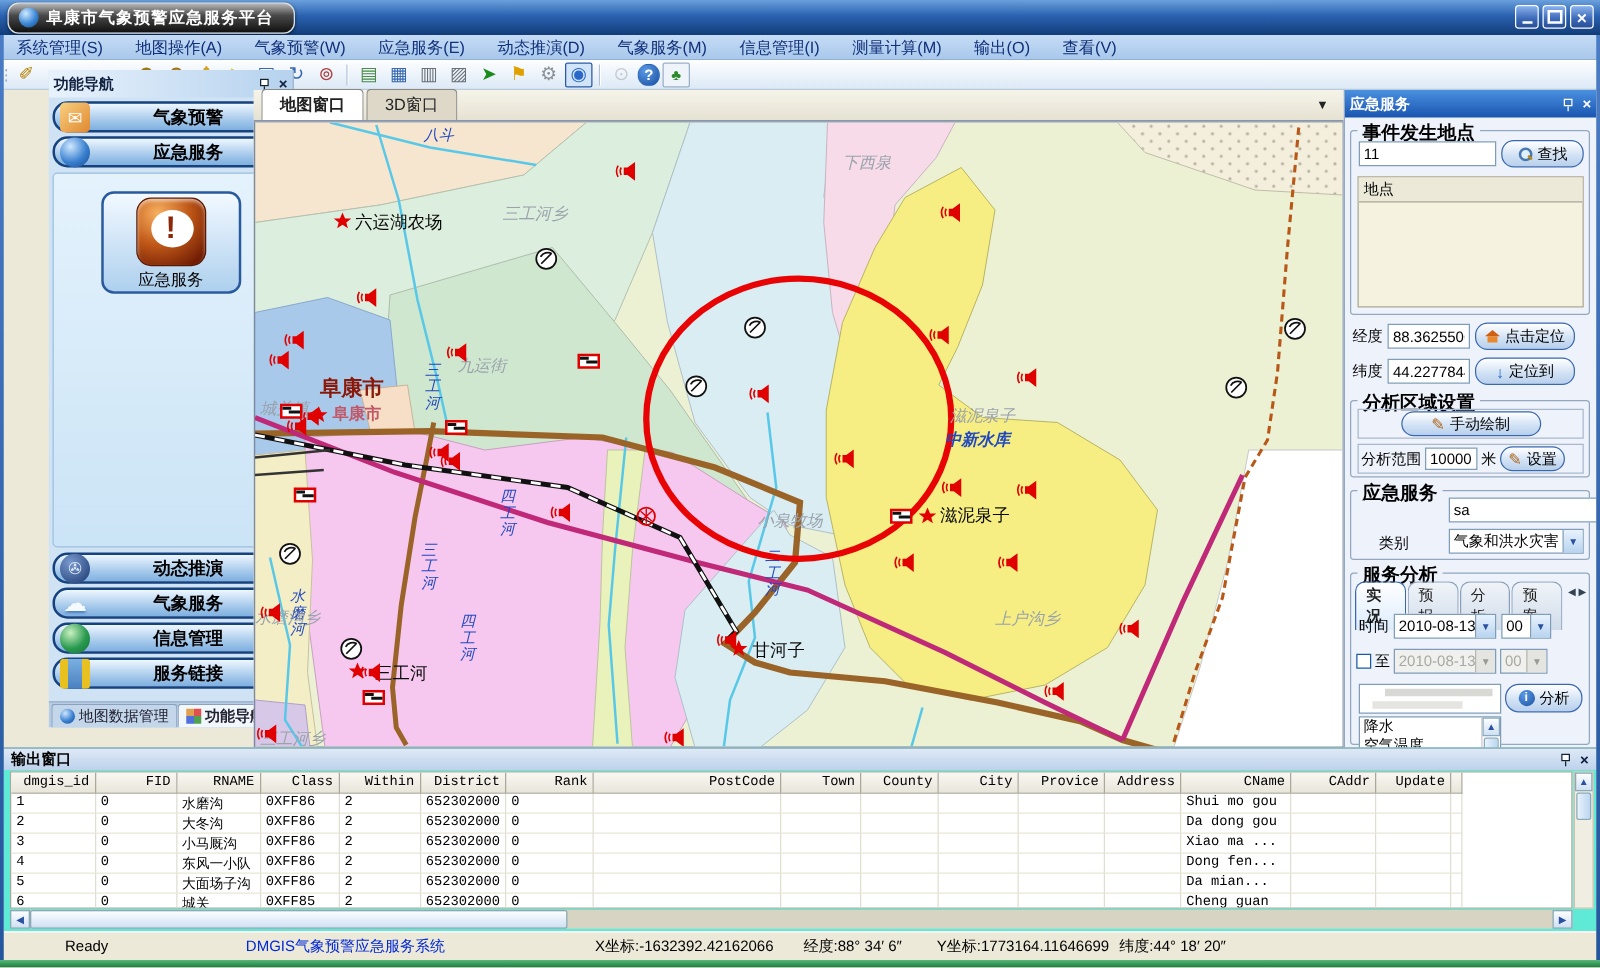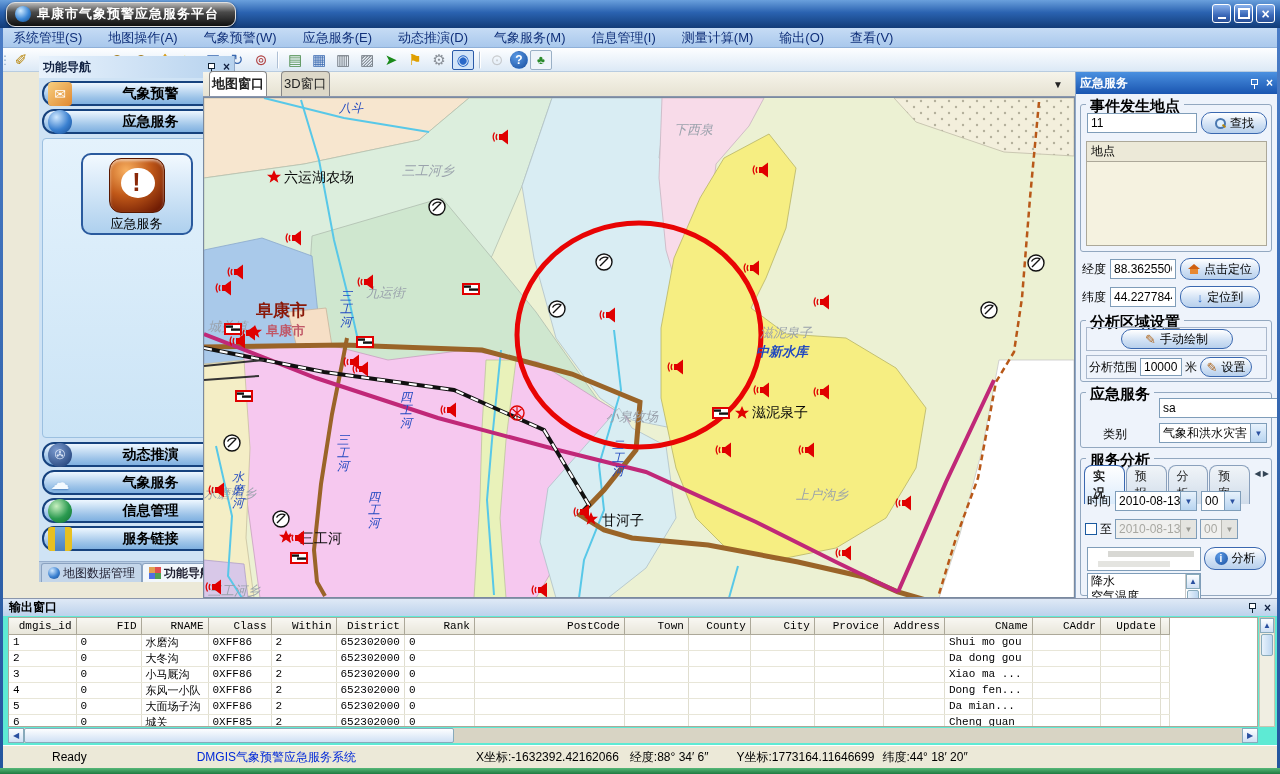--- a/index.html
+++ b/index.html
@@ -99,22 +99,22 @@
   .left-tab{display:flex;align-items:center;gap:3px;font-size:12px;color:#223;padding:2px 6px;
     border:1px solid #8aa2c0;border-bottom:none;border-radius:3px 3px 0 0;background:#c4d6ea;height:19px;}
   .left-tab.active{background:#f2f7fc;font-weight:bold;}
   .tab-icon{width:12px;height:12px;display:inline-block;}
   .map-globe-icon{border-radius:50%;background:radial-gradient(circle at 35% 30%,#cfe8ff,#3a80d0 55%,#174a90);}
   .nav-grid-icon{background:conic-gradient(#e05050 0 25%,#50a050 25% 50%,#5070e0 50% 75%,#e0a050 75%);}
   
   .map-panel{position:absolute;left:203px;top:72px;width:872px;height:526px;background:#ece9d8;}
   .map-tabs{height:25px;display:flex;align-items:flex-end;background:linear-gradient(#f6f4ea,#e6e2d2);
     border-bottom:1px solid #8a96ac;padding-left:6px;position:relative;}
-  .map-tab{padding:3px 2px;font-size:13px;border:1px solid #888;border-bottom:none;
-    border-radius:4px 4px 0 0;background:#ddd8c8;margin-right:14px;color:#222;}
+  .map-tab{padding:3px 14px;font-size:13px;border:1px solid #888;border-bottom:none;
+    border-radius:4px 4px 0 0;background:#ddd8c8;margin-right:2px;color:#222;}
   .map-tab.active{background:#fff;font-weight:bold;}
   .map-tab-drop{position:absolute;right:12px;top:7px;font-size:10px;color:#222;}
   .map-canvas{position:absolute;left:0;top:25px;width:872px;height:501px;border:1px solid #7a8aa0;background:#fff;overflow:hidden;}
   .ml-area{fill:#9aa2ac;font-style:italic;font-size:13px;}
   .ml-place{fill:#0a0a0a;font-size:14px;}
   .ml-city{fill:#8a1808;font-size:17px;font-weight:bold;}
   .ml-city2{fill:#c05868;font-size:13px;font-weight:bold;}
   .ml-river,.ml-river-v{fill:#2048c0;font-style:italic;font-size:12px;}
   .ml-lake{fill:#2048c0;font-size:13px;font-weight:bold;font-style:italic;}
   
@@ -170,21 +170,21 @@
   .vthumb{height:22px;margin:1px;background:linear-gradient(90deg,#e8f2fc,#bcd6f0);border:1px solid #8ab;border-radius:2px;}
   .hscroll{position:absolute;left:5px;right:19px;bottom:2px;height:15px;background:#d8d4c4;display:flex;}
   .hscroll .scroll-btn{width:16px;height:100%;}
   .hthumb{width:430px;background:linear-gradient(#fdfeff,#cfe0f4);border:1px solid #8ab;border-radius:2px;}
   
   .statusbar{position:absolute;left:0;top:745px;width:1280px;height:23px;background:#ece9d8;
     border-top:1px solid #fff;display:flex;align-items:center;font-size:12px;color:#000;}
   .sb-ready{margin-left:52px;}
   .sb-system{margin-left:110px;color:#0028d8;}
   .sb-x{margin-left:120px;}
-  .sb-lon{margin-left:11px;}
+  .sb-lon{margin-left:24px;}
   .sb-y{margin-left:28px;}
   .sb-lat{margin-left:8px;}
 </style>
 </head>
 <body>
 
 <div class="titlebar">
   <div class="title-pill">
     <span class="title-globe"></span>
     <span class="title-text">阜康市气象预警应急服务平台</span>

